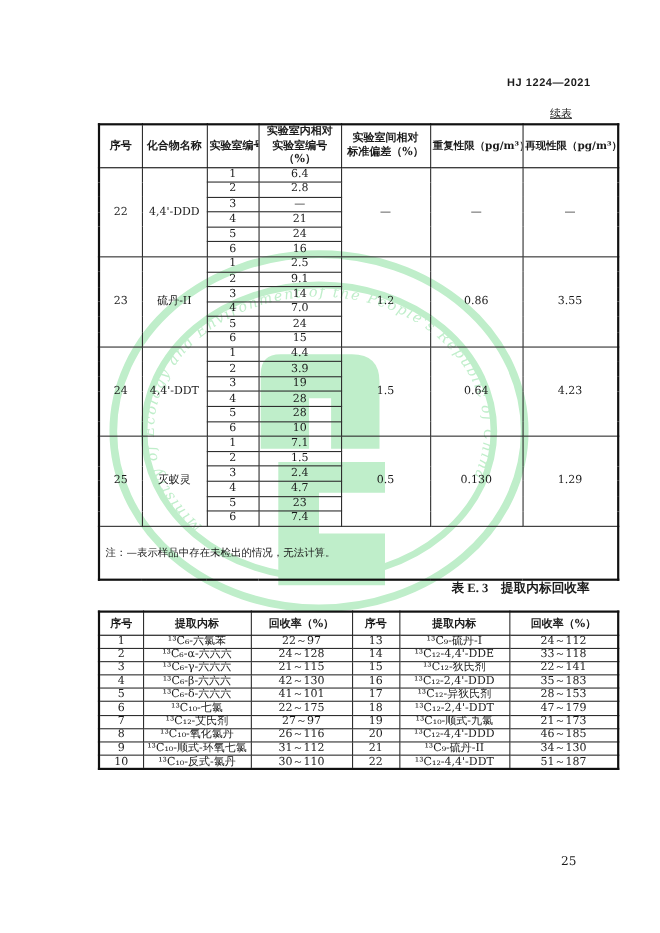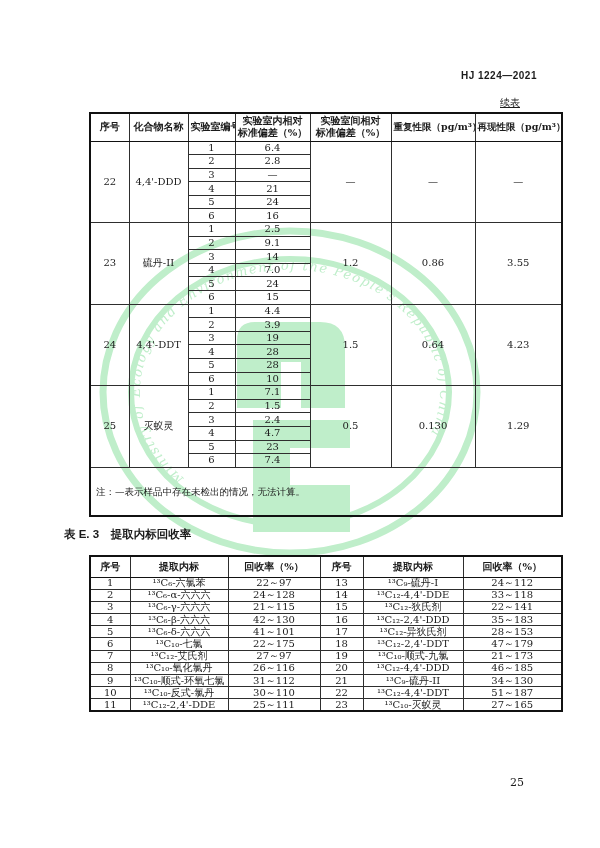--- a/index.html
+++ b/index.html
@@ -21,22 +21,22 @@
     padding:0 2px; overflow:hidden;
   }
   table.t1 { position:absolute; left:65px; top:112px; width:472px; z-index:1; border:2px solid #111; }
   .t1 thead th { height:28px; font-size:10px; font-weight:bold; line-height:1.25;
                  white-space:pre-line; border-bottom:1.4px solid #111; }
   .t1 thead th:nth-child(1), .t1 thead th:nth-child(2), .t1 thead th:nth-child(3) { white-space:nowrap; }
   .t1 thead th:nth-child(6), .t1 thead th:nth-child(7) { white-space:nowrap; font-size:9.5px; }
   .t1 tbody td { height:13.6px; font-size:10px; line-height:1; }
   .t1 td.note { text-align:left; padding:18px 5px; font-size:9.5px; height:17px; line-height:1.2; }
   .cap {
-    position:absolute; left:64px; top:527px; width:472px; text-align:left; z-index:1;
-    font-family:Liberation Sans, sans-serif; font-weight:bold; font-size:11.5px;
+    position:absolute; left:64px; top:527px; width:472px; text-align:right; z-index:1;
+    font-family:Liberation Serif, serif; font-weight:bold; font-size:11.5px;
   }
   table.t2 { position:absolute; left:65px; top:555px; width:472px; z-index:1; border:2px solid #111; }
   .t2 thead th { height:21px; font-size:10px; font-weight:bold; white-space:nowrap; border-bottom:1.2px solid #111; }
   .t2 tbody td { height:12.2px; font-size:10px; line-height:1; white-space:nowrap; }
   .pagenum { position:absolute; top:776px; right:76px; z-index:1; font-size:11px; }
 </style>
 </head>
 <body>
 
 <div class="page">
@@ -71,21 +71,21 @@
         <col style="width:81px">
         <col style="width:84px">
         <col style="width:87px">
     </colgroup>
     <thead>
       <tr id="t1-head">
           <th>序号</th>
           <th>化合物名称</th>
           <th>实验室编号</th>
           <th>实验室内相对
-标准偏差（%）</th>
+实验室编号（%）</th>
           <th>实验室间相对
 标准偏差（%）</th>
           <th>重复性限（pg/m³）</th>
           <th>再现性限（pg/m³）</th>
         </tr>
     </thead>
     <tbody id="t1-body">
         <tr>
           <td rowspan="6">22</td>
           <td rowspan="6">4,4'-DDD</td>
@@ -303,26 +303,18 @@
           <td>34～130</td>
         </tr>
         <tr>
           <td>10</td>
           <td>¹³C₁₀-反式-氯丹</td>
           <td>30～110</td>
           <td>22</td>
           <td>¹³C₁₂-4,4'-DDT</td>
           <td>51～187</td>
         </tr>
-        <tr>
-          <td>11</td>
-          <td>¹³C₁₂-2,4'-DDE</td>
-          <td>25～111</td>
-          <td>23</td>
-          <td>¹³C₁₀-灭蚁灵</td>
-          <td>27～165</td>
-        </tr>
       </tbody>
   </table>
 
   <div class="pagenum">25</div>
 
 </div>
 
 </body></html>

